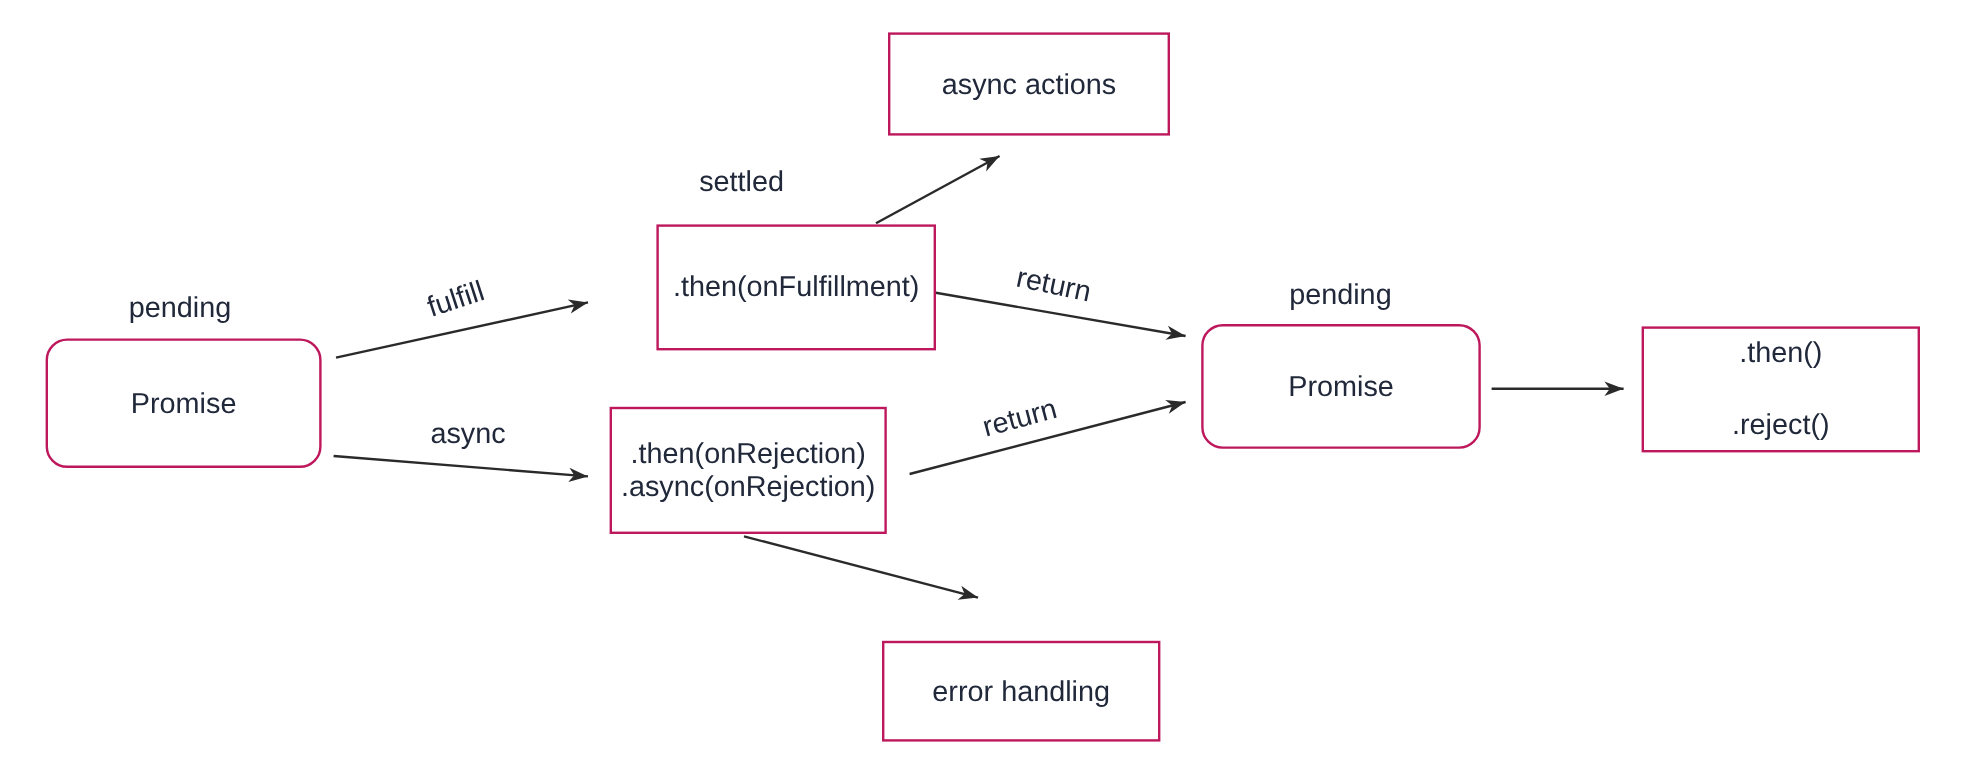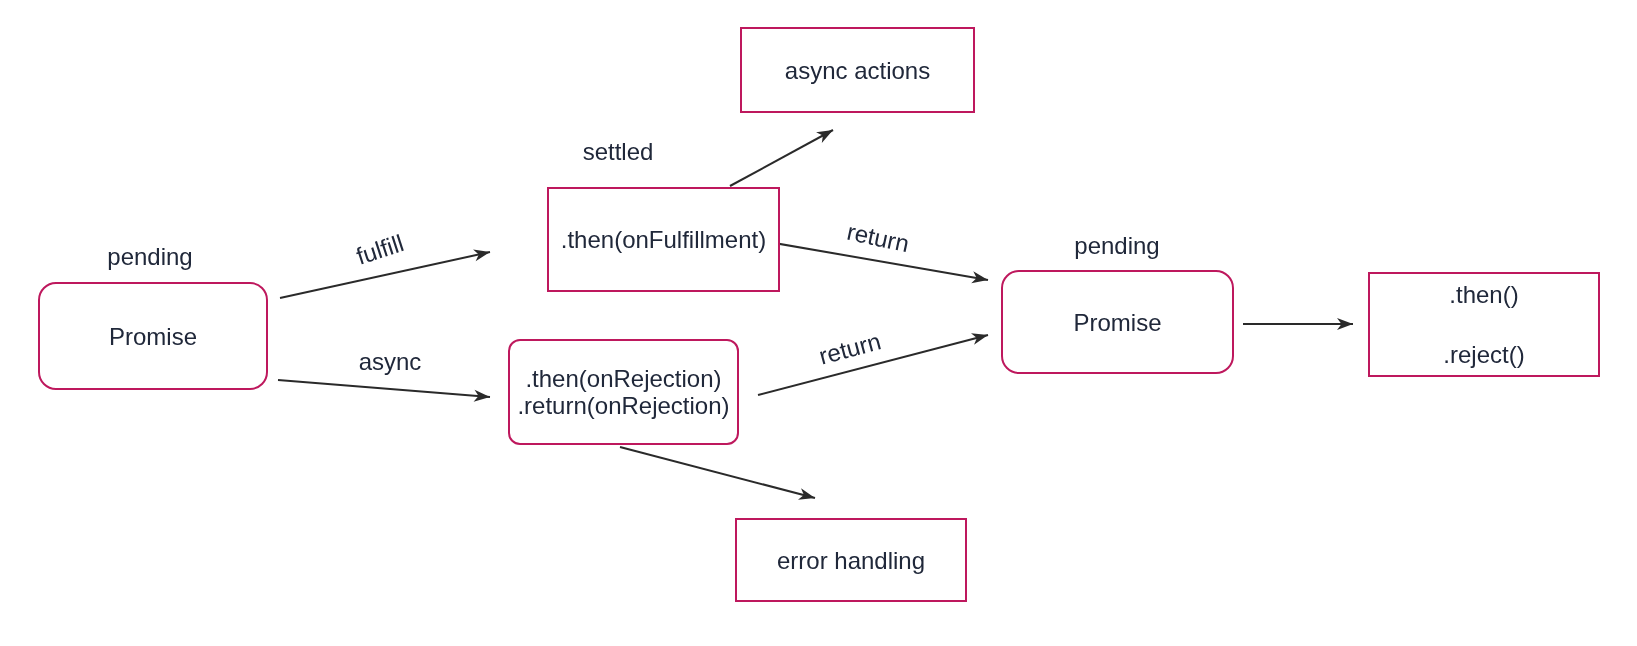--- a/index.html
+++ b/index.html
@@ -73,30 +73,30 @@
   </svg>
 
   <div class="node rounded" style="left:38px; top:282px; width:230px; height:108px;">
     <span>Promise</span>
   </div>
 
   <div class="node" style="left:507px; top:187px; width:233px; height:105px;margin-left:40px;">
     <span>.then(onFulfillment)</span>
   </div>
 
-  <div class="node" style="left:508px; top:339px; width:231px; height:106px;border-radius:12px;">
+  <div class="node" style="left:508px; top:339px; width:231px; height:106px;">
     <span>.then(onRejection)</span>
-    <span>.return(onRejection)</span>
+    <span>.async(onRejection)</span>
   </div>
 
   <div class="node" style="left:740px; top:27px; width:235px; height:86px;">
     <span>async actions</span>
   </div>
 
-  <div class="node" style="left:735px; top:518px; width:232px; height:84px;text-align:right;">
+  <div class="node" style="left:735px; top:534px; width:232px; height:84px;text-align:right;">
     <span>error handling</span>
   </div>
 
   <div class="node rounded" style="left:1001px; top:270px; width:233px; height:104px;">
     <span>Promise</span>
   </div>
 
   <div class="node" style="left:1368px; top:272px; width:232px; height:105px;gap:33px;">
     <span>.then()</span>
     <span>.reject()</span>

